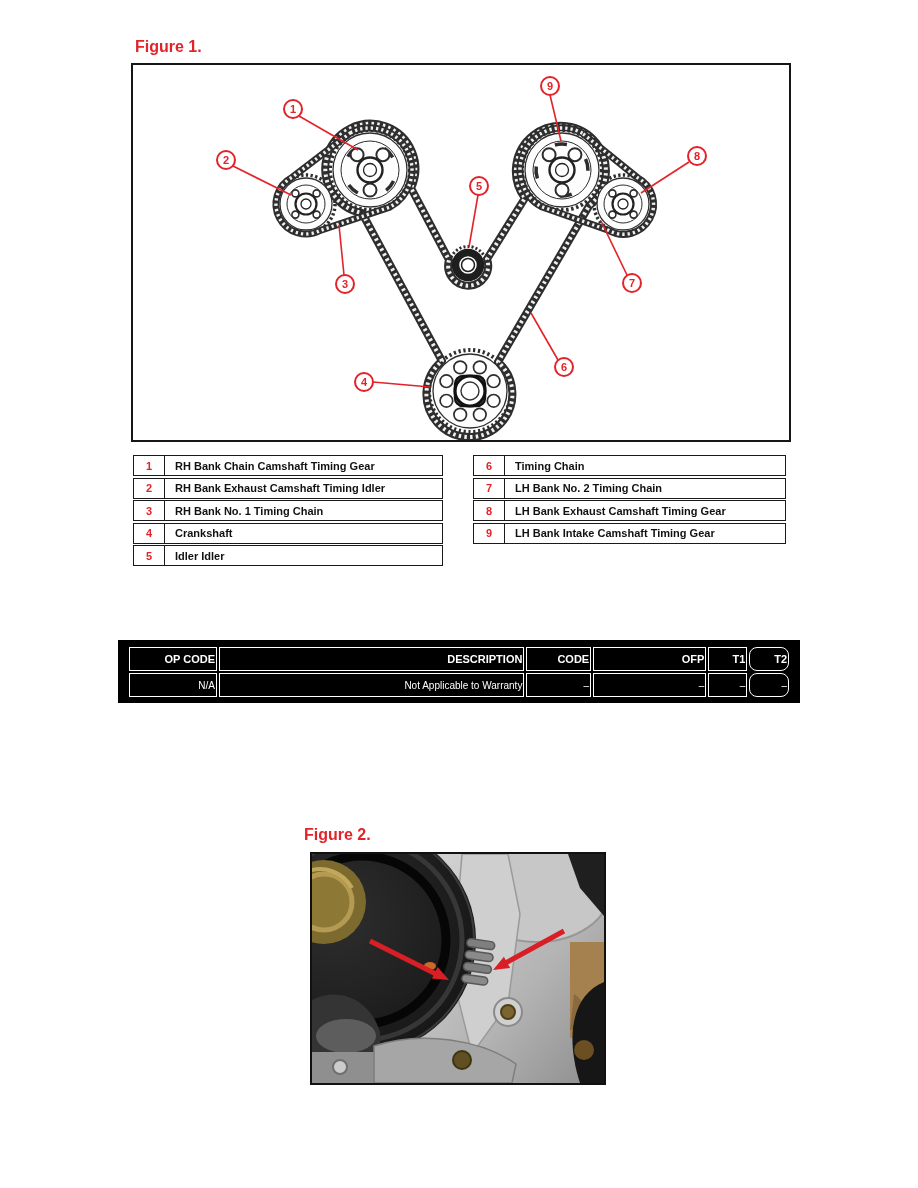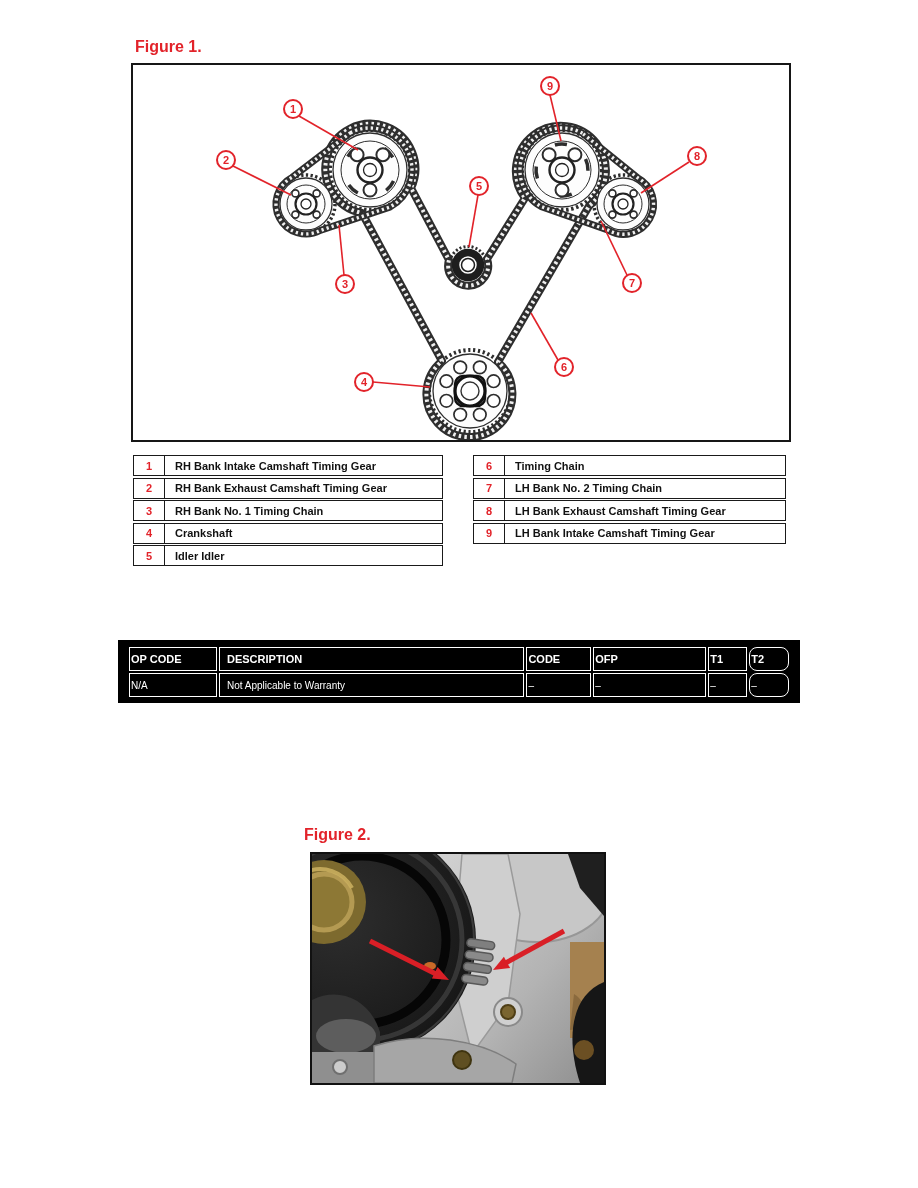--- a/index.html
+++ b/index.html
@@ -15,21 +15,21 @@
   .legend{font-size:11px;font-weight:bold;color:#111;}
   .legend-row{display:flex;align-items:stretch;border:1.5px solid #1a1a1a;height:19px;margin-bottom:1.5px;background:#fff;box-sizing:content-box;}
   .legend-num{width:30px;border-right:1.5px solid #1a1a1a;color:#e2232a;display:flex;align-items:center;justify-content:center;}
   .legend-label{flex:1;display:flex;align-items:center;padding-left:10px;}
   .legend-left{left:133px;top:455px;width:310px;}
   .legend-right{left:473px;top:455px;width:313px;}
 
   
   .warranty-bar{left:118px;top:640px;width:682px;height:63px;background:#000;box-sizing:border-box;padding:5px 9px;}
   table.warranty{width:100%;border-collapse:separate;border-spacing:2px;table-layout:fixed;}
-  table.warranty td{border:1px solid #ffffff;color:#ffffff;text-align:left;height:20px;overflow:hidden;white-space:nowrap;}
+  table.warranty td{border:1px solid #ffffff;color:#ffffff;text-align:right;height:20px;overflow:hidden;white-space:nowrap;}
   table.warranty .hdr{font-weight:bold;font-size:11px;}
   table.warranty .val{font-size:10px;}
   .c-op{width:13.4%;} .c-desc{width:47.1%;padding-left:7px;} .c-time{width:9.7%;}
   .c-ofp{width:17.4%;} .c-t1{width:5.6%;} .c-t2{width:5.7%;border-radius:8px;}
 
   .fig2-label{left:304px;top:826px;}
   .photo-box{left:310px;top:852px;width:292px;height:229px;border:2px solid #111;background:#777;overflow:hidden;}
 
   .callout-text{font:bold 11px "Liberation Sans", sans-serif;fill:#e2232a;}
 </style>
@@ -178,25 +178,25 @@
         <circle cx="417" cy="21" r="9" fill="#fff" stroke="#e2232a" stroke-width="2"></circle>
         <text class="callout-text" x="417" y="25">9</text>
       </g>
     </g>
   </svg>
 </div>
 
 <div class="abs legend legend-left">
   <div class="legend-row">
     <span class="legend-num">1</span>
-    <span class="legend-label">RH Bank Intake Camshaft Timing Gear</span>
+    <span class="legend-label">RH Bank Chain Camshaft Timing Gear</span>
   </div>
   <div class="legend-row">
     <span class="legend-num">2</span>
-    <span class="legend-label">RH Bank Exhaust Camshaft Timing Gear</span>
+    <span class="legend-label">RH Bank Exhaust Camshaft Timing Idler</span>
   </div>
   <div class="legend-row">
     <span class="legend-num">3</span>
     <span class="legend-label">RH Bank No. 1 Timing Chain</span>
   </div>
   <div class="legend-row">
     <span class="legend-num">4</span>
     <span class="legend-label">Crankshaft</span>
   </div>
   <div class="legend-row">

